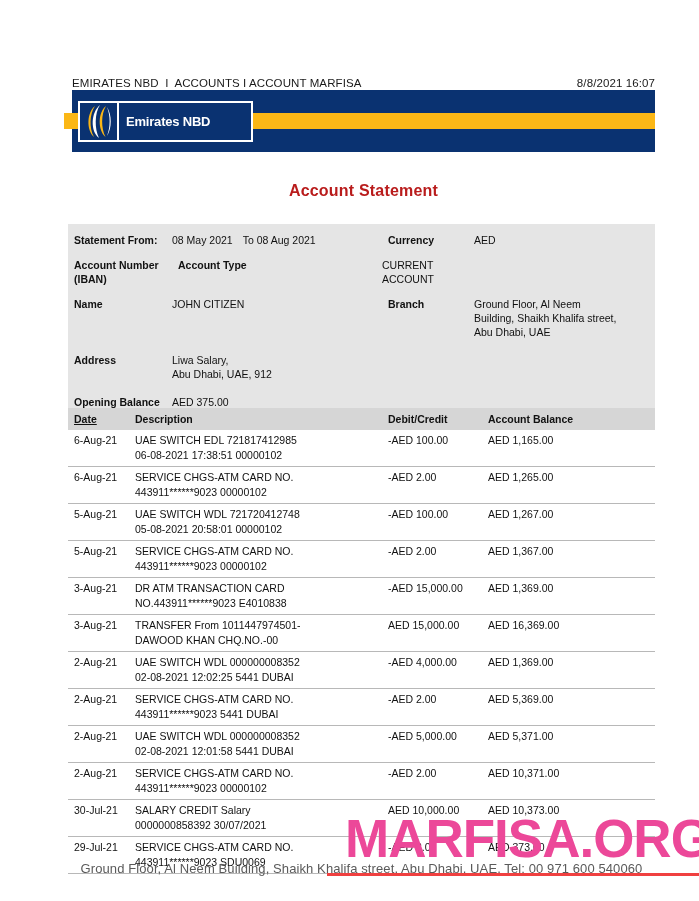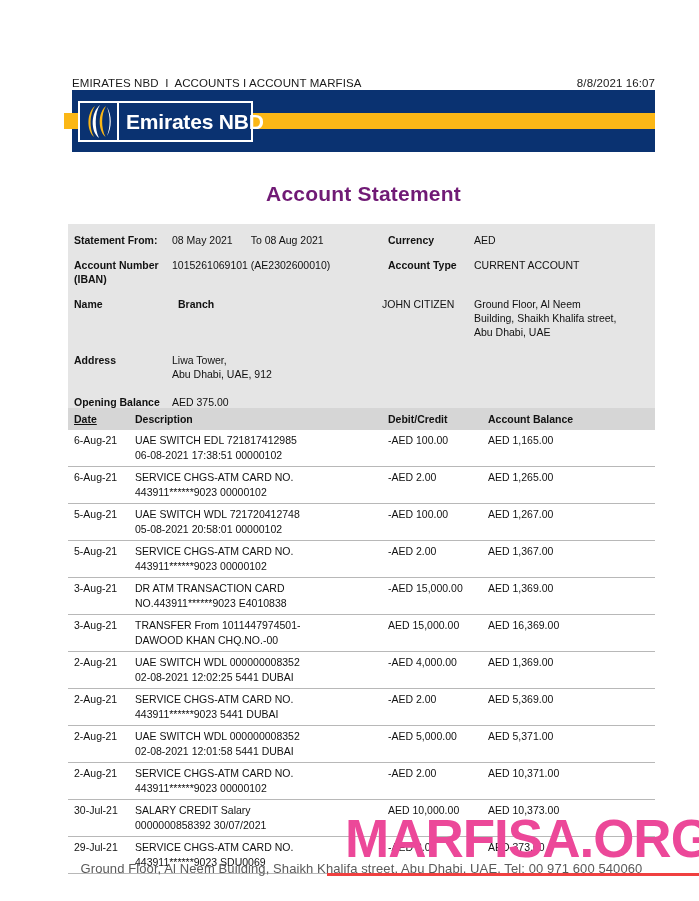--- a/index.html
+++ b/index.html
@@ -74,36 +74,36 @@
   }
   .logo-divider {
     width: 2px;
     height: 37px;
     background: #ffffff;
     flex: 0 0 2px;
     margin: 0 7px 0 1px;
   }
   .logo-text {
     color: #ffffff;
-    font-size: 21px;
+    font-size: 13px;
     font-weight: bold;
     letter-spacing: -0.2px;
     white-space: nowrap;
   }
 
   
   .doc-title {
     position: absolute;
     left: 72px;
     top: 182px;
     width: 583px;
     text-align: center;
-    font-size: 21px;
+    font-size: 16px;
     font-weight: bold;
-    color: #701a75;
+    color: #b91c1c;
     letter-spacing: .2px;
   }
 
   
   .info-block {
     position: absolute;
     left: 68px;
     top: 224px;
     width: 587px;
     min-height: 172px;
@@ -120,21 +120,21 @@
     color: #111111;
     line-height: 14px;
     padding: 2px 4px 2px 0;
   }
   .info-label { font-weight: bold; padding-left: 6px; }
   .info-value { font-weight: normal; }
   .info-value .vline { display: block; }
   .row-gap-sm { height: 7px; grid-column: 1 / -1; }
   .row-gap-md { height: 10px; grid-column: 1 / -1; }
 
-  .from-to { display: flex; gap: 18px; }
+  .from-to { display: flex; gap: 10px; }
 
   
   .txn-table {
     position: absolute;
     left: 68px;
     top: 408px;
     width: 587px;
     border-collapse: collapse;
     table-layout: fixed;
   }
@@ -249,40 +249,39 @@
       </div>
       <div class="info-cell info-label">Currency</div>
       <div class="info-cell info-value">AED</div>
 
       <div class="row-gap-sm"></div>
 
       <div class="info-cell info-label">
         <span class="vline">Account Number</span>
         <span class="vline">(IBAN)</span>
       </div>
-      <div class="info-cell info-value">1015261069101 (AE2302600010)</div>
       <div class="info-cell info-label">Account Type</div>
       <div class="info-cell info-value">CURRENT ACCOUNT</div>
 
       <div class="row-gap-sm"></div>
 
       <div class="info-cell info-label">Name</div>
+      <div class="info-cell info-value">JOHN CITIZEN</div>
       <div class="info-cell info-label">Branch</div>
-      <div class="info-cell info-value">JOHN CITIZEN</div>
       <div class="info-cell info-value">
         <span class="vline">Ground Floor, Al Neem</span>
         <span class="vline">Building, Shaikh Khalifa street,</span>
         <span class="vline">Abu Dhabi, UAE</span>
       </div>
 
       <div class="row-gap-md"></div>
 
       <div class="info-cell info-label">Address</div>
       <div class="info-cell info-value">
-        <span class="vline">Liwa Tower,</span>
+        <span class="vline">Liwa Salary,</span>
         <span class="vline">Abu Dhabi, UAE, 912</span>
       </div>
       <div class="info-cell"></div>
       <div class="info-cell"></div>
 
       <div class="row-gap-md"></div>
 
       <div class="info-cell info-label">Opening Balance</div>
       <div class="info-cell info-value">AED 375.00</div>
       <div class="info-cell"></div>

